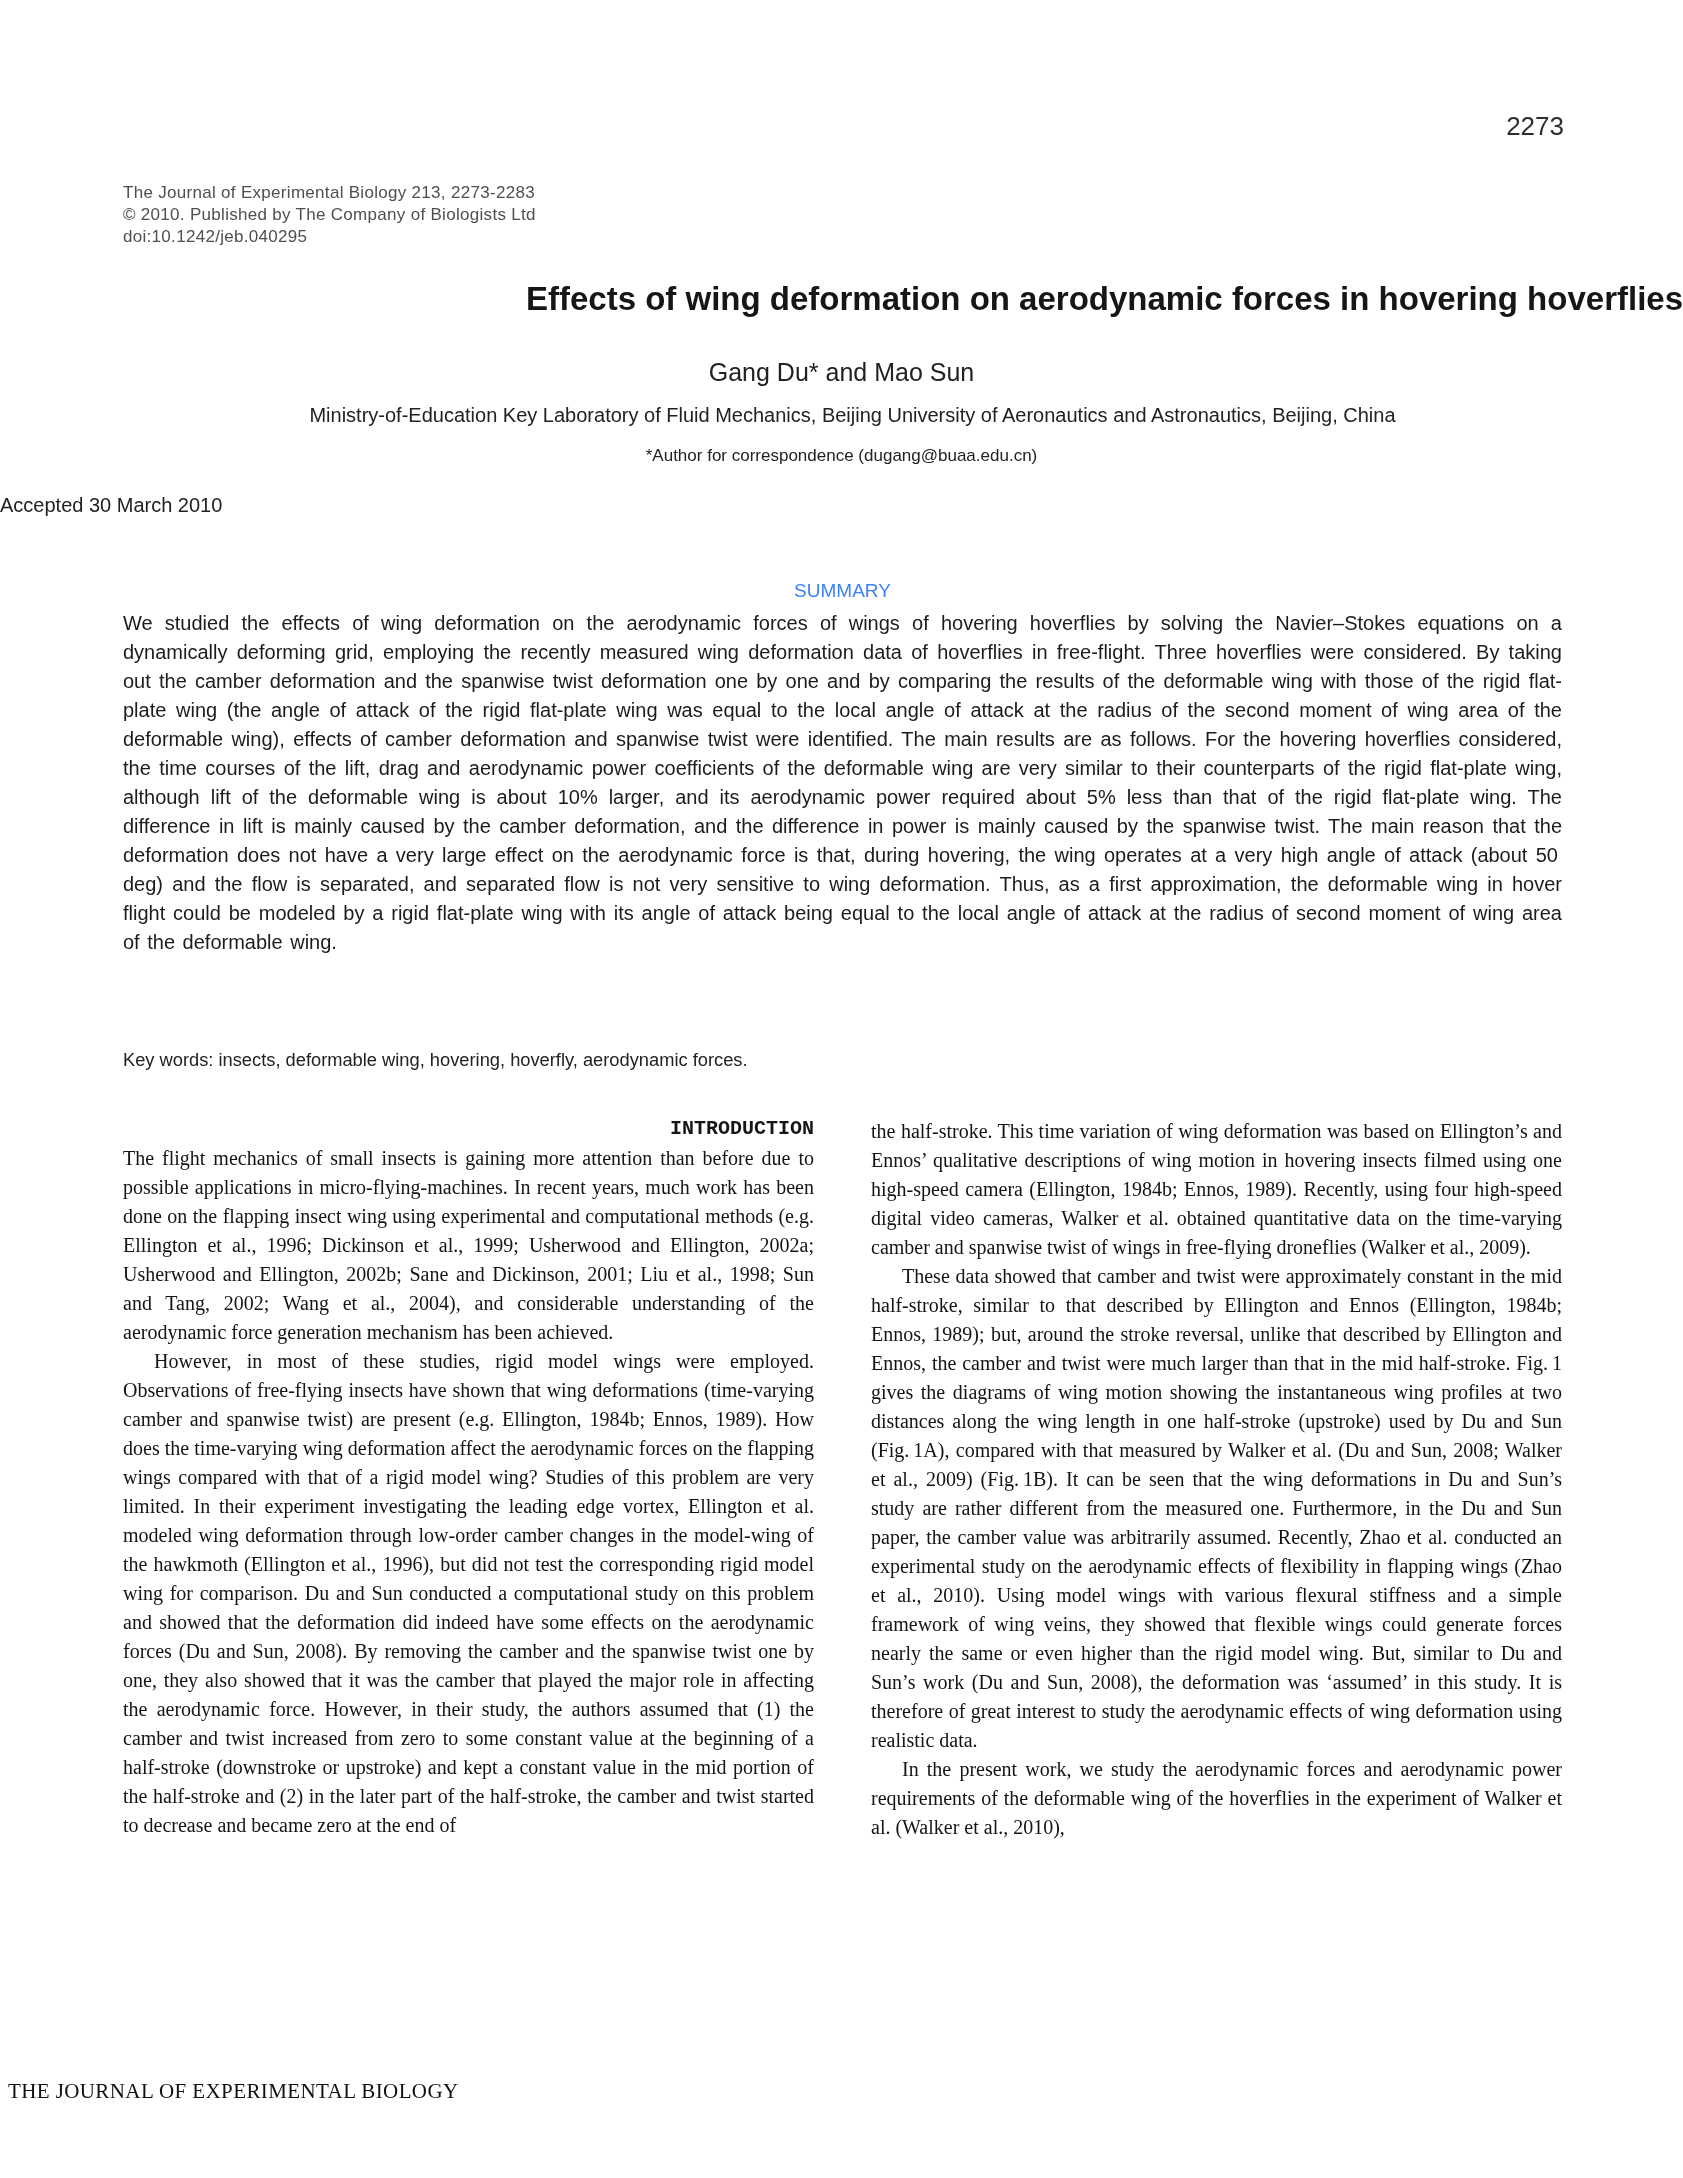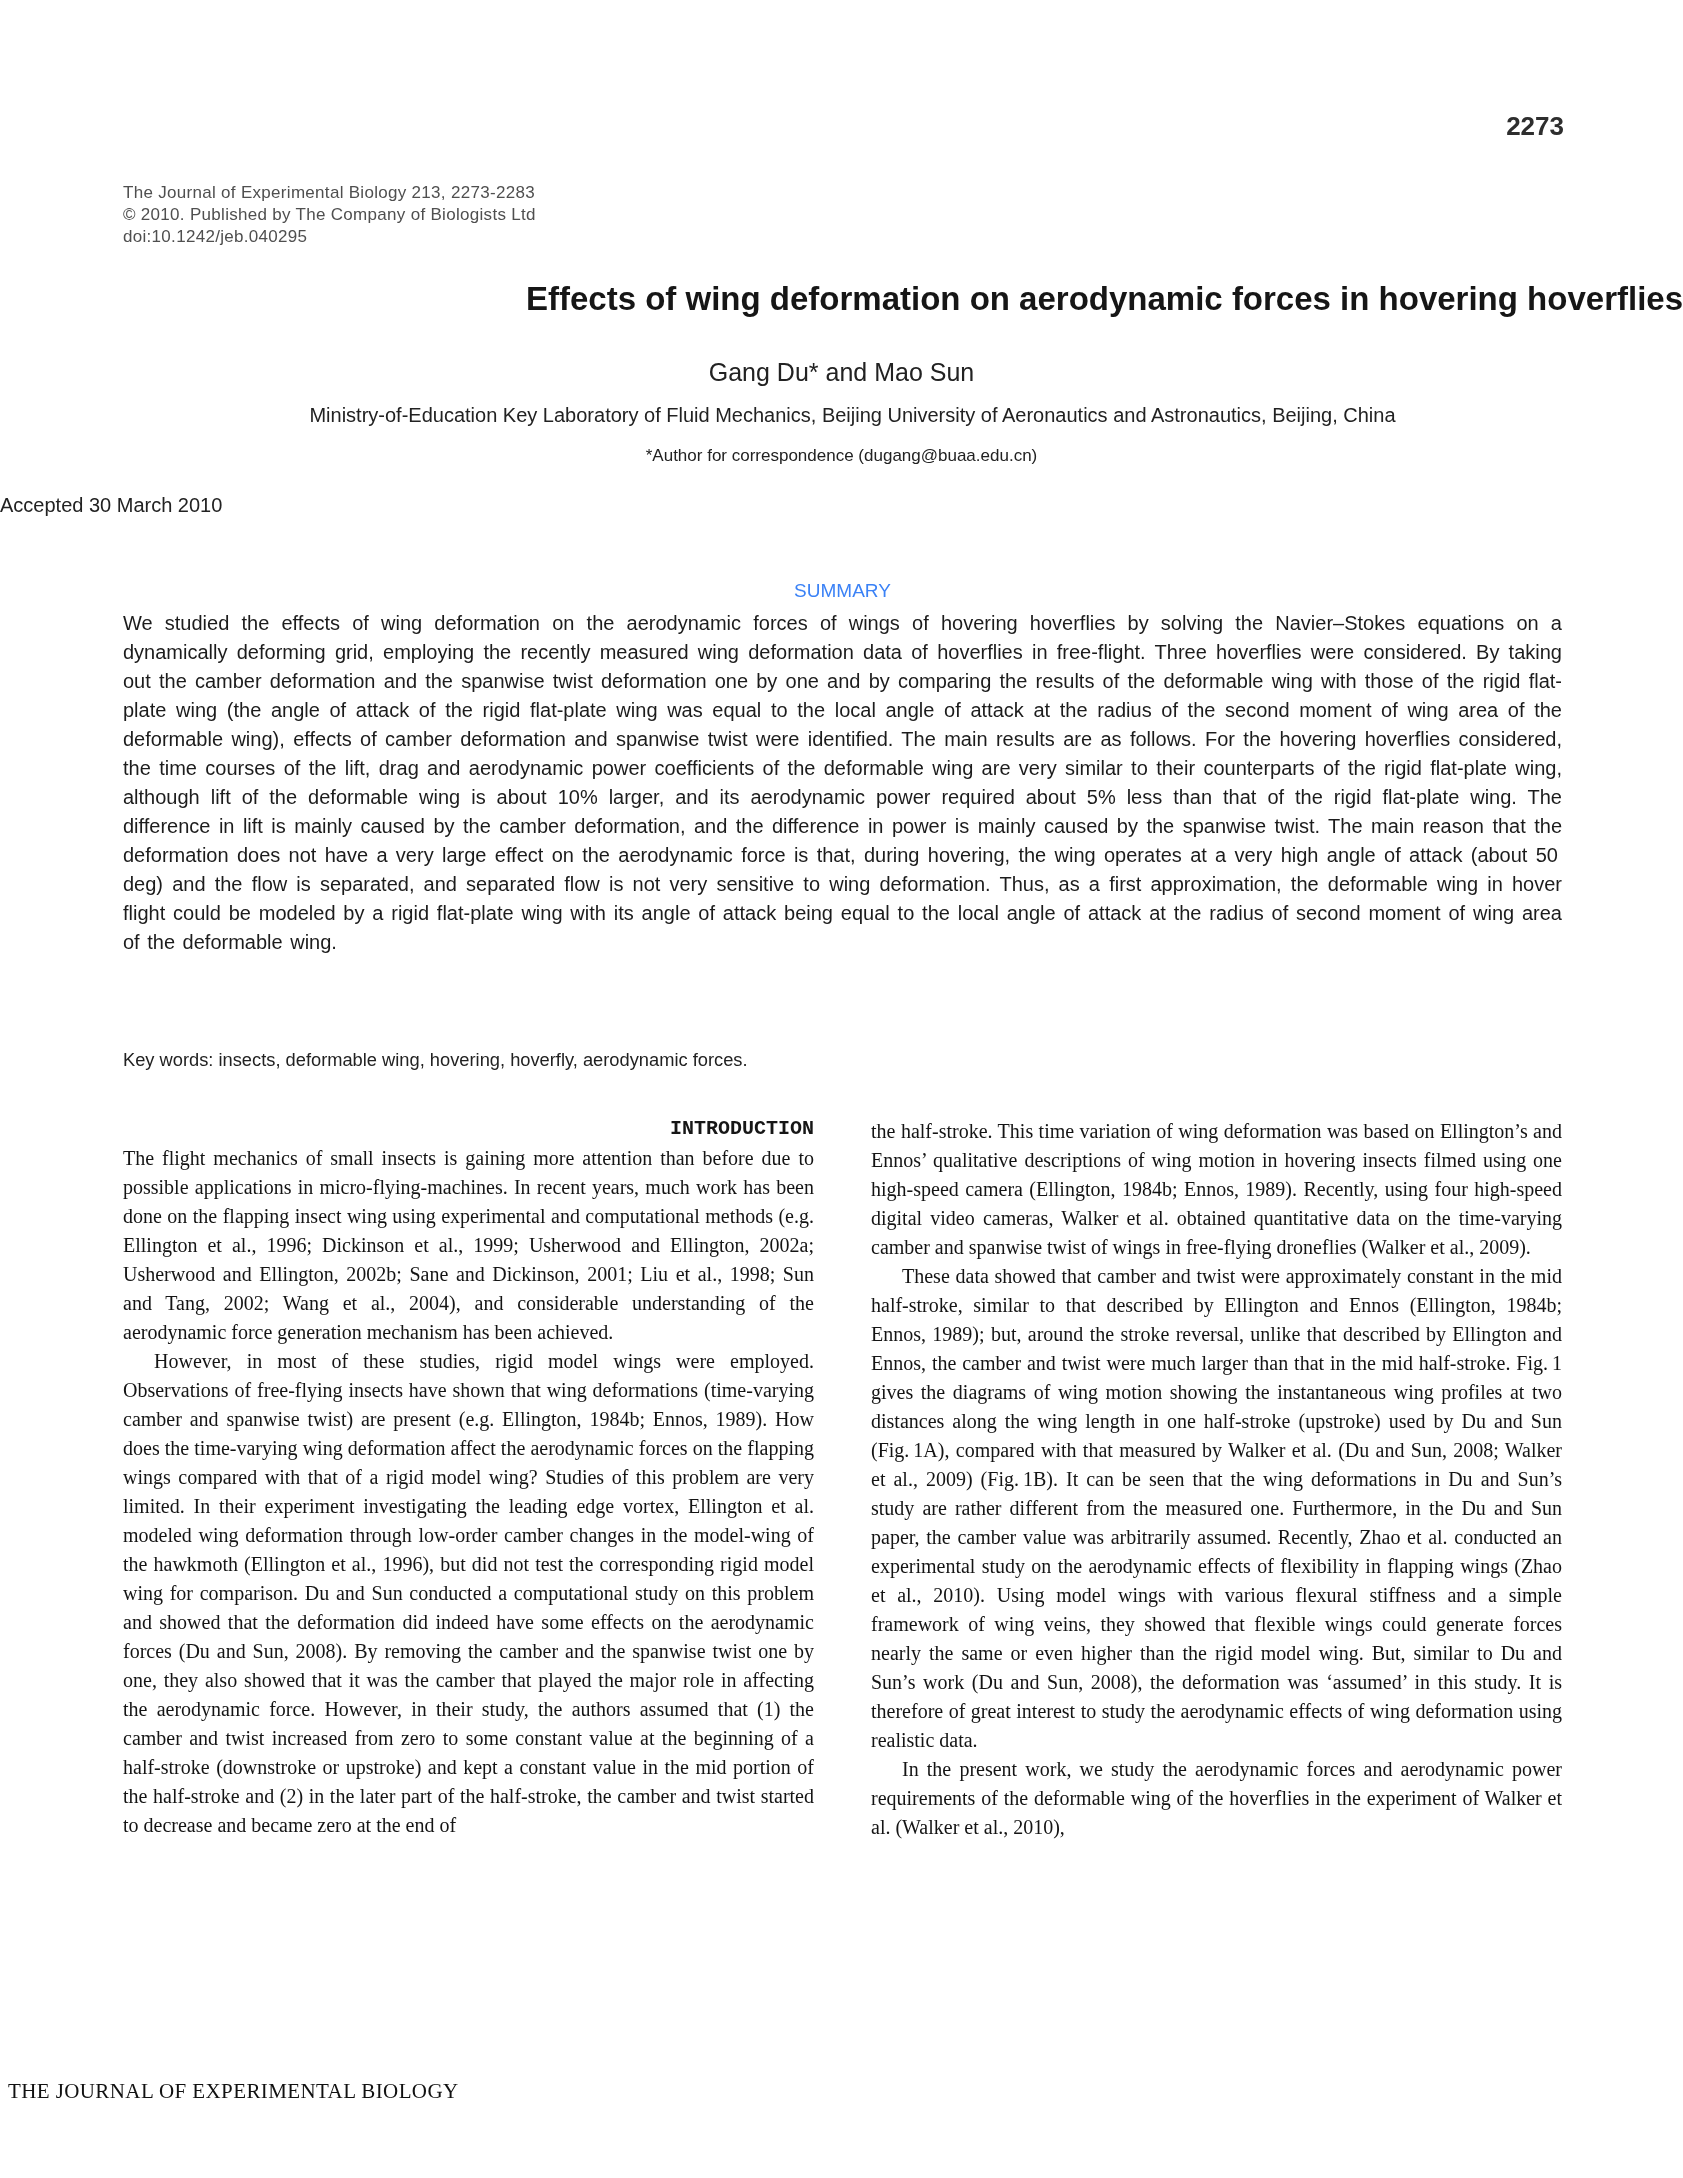--- a/index.html
+++ b/index.html
@@ -16,21 +16,20 @@
     font-family: "Liberation Sans", sans-serif;
     color: #1a1a1a;
   }
   .page-number {
     position: absolute;
     top: 111px;
     right: 119px;
     font-size: 26px;
     color: #2e2e2e;
     font-family: "Liberation Sans", sans-serif;
-    font-weight: bold;
   }
   .header-info {
     position: absolute;
     top: 182px;
     left: 123px;
     font-size: 17px;
     line-height: 22px;
     color: #4f4f4f;
     letter-spacing: 0.3px;
   }

